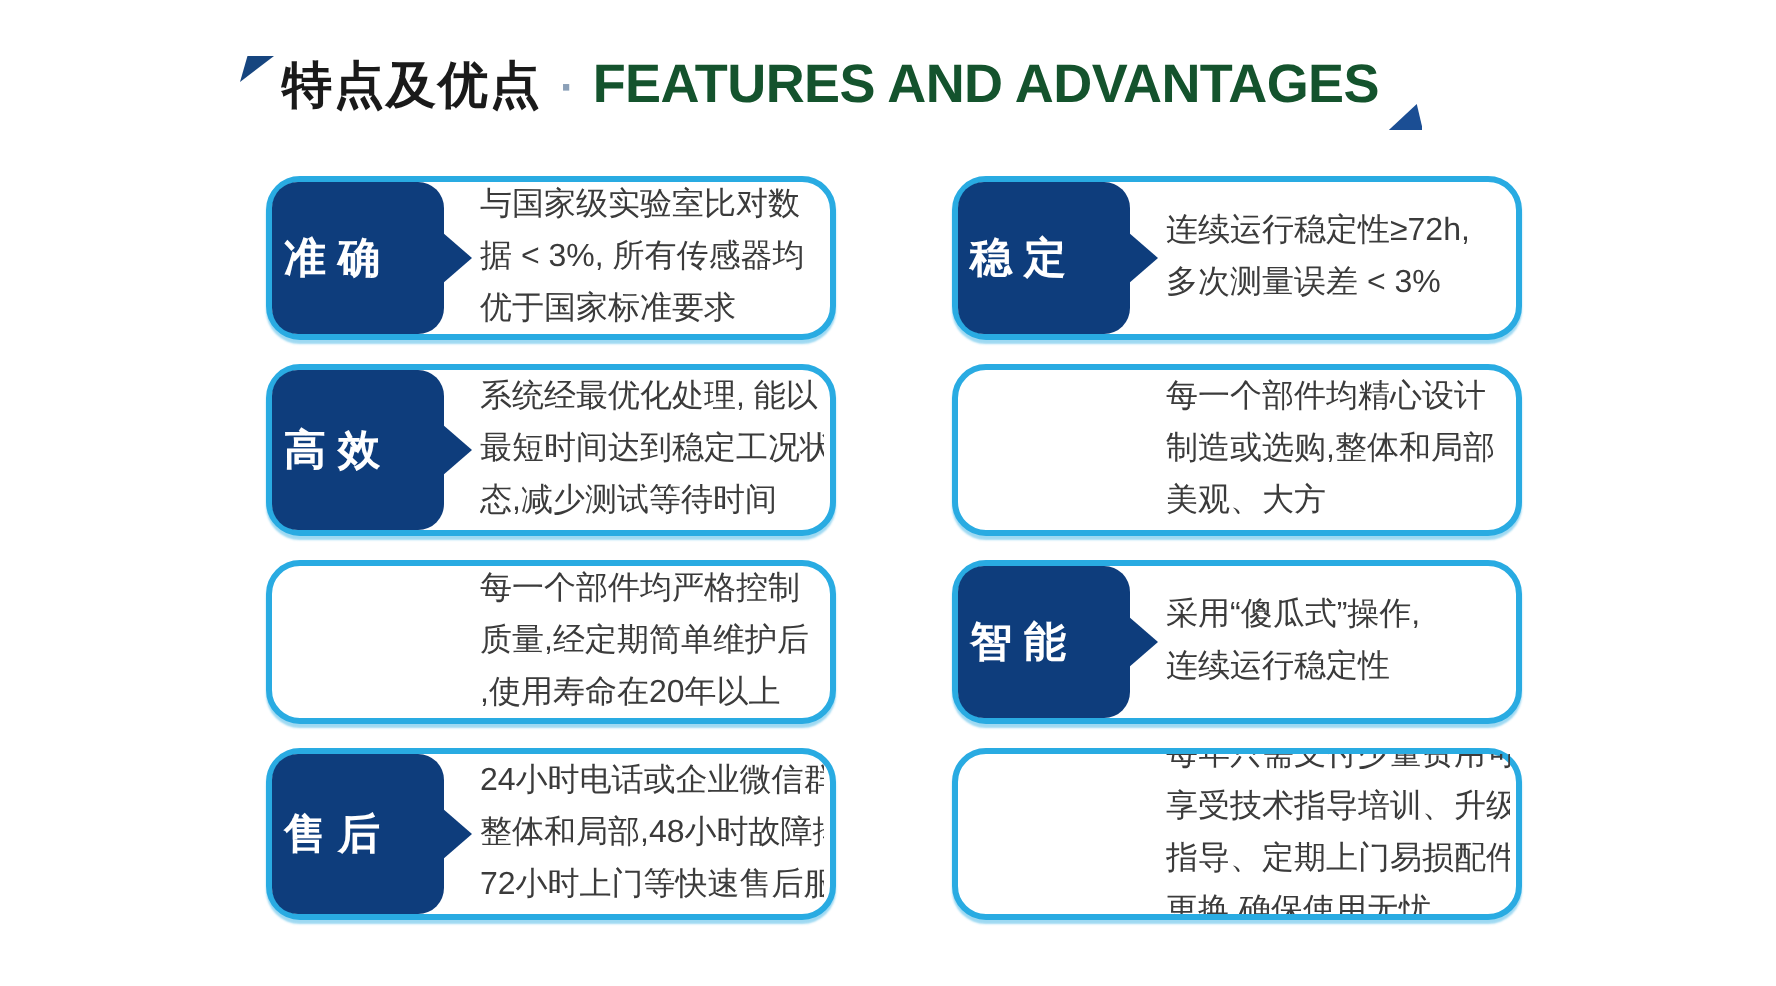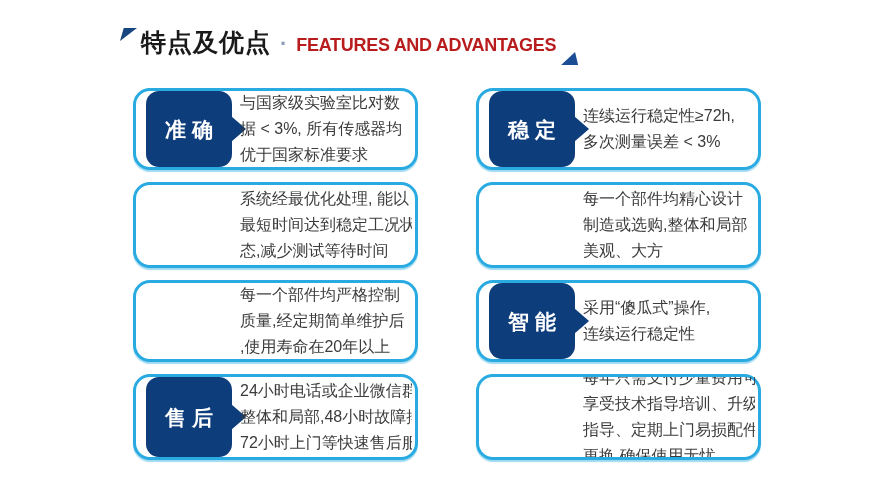--- a/index.html
+++ b/index.html
@@ -41,23 +41,23 @@
     color: #1a1a1a;
     letter-spacing: 1px;
   }
   .title-dot {
     font-size: 22px;
     font-weight: bold;
     color: #8ba0b8;
     margin: 0 9px;
   }
   .title-en {
-    font-size: 18px;
-    font-weight: bold;
-    color: #b91c1c;
+    font-size: 27px;
+    font-weight: bold;
+    color: #14532d;
     letter-spacing: -0.3px;
   }
   .tri-br {
     width: 17px; height: 13px;
     background: #1b4e94;
     clip-path: polygon(82% 0, 100% 100%, 0 100%);
     margin-left: 5px;
     margin-top: 26px;
     flex: 0 0 auto;
   }
@@ -76,27 +76,26 @@
   }
   .card {
     position: relative;
     border: 3px solid #29abe2;
     border-radius: 17px;
     background: #ffffff;
     box-shadow: 0 2px 1px rgba(41,171,226,0.45);
   }
   .badge {
     position: absolute;
-    left: 10px; top: 0; bottom: 0;
+    left: 0; top: 0; bottom: 0;
     width: 86px;
     background: #0e3d7c;
     border-radius: 13px;
     display: flex;
     align-items: center;
-    justify-content: center;
   }
   .badge-text {
     color: #ffffff;
     font-weight: bold;
     font-size: 21px;
     line-height: 27px;
     letter-spacing: 6px;
     padding-left: 6px;
     text-align: center;
     white-space: pre-line;
@@ -145,20 +144,24 @@
       <div class="badge">
         <span class="badge-text">准确</span>
         <span class="badge-arrow"></span>
       </div>
       <div class="desc">与国家级实验室比对数
 据 &lt; 3%, 所有传感器均
 优于国家标准要求</div>
     </div>
 
     <div class="card">
+      <div class="badge">
+        <span class="badge-text">高效</span>
+        <span class="badge-arrow"></span>
+      </div>
       <div class="desc">系统经最优化处理, 能以
 最短时间达到稳定工况状
 态,减少测试等待时间</div>
     </div>
 
     <div class="card">
       <div class="desc">每一个部件均严格控制
 质量,经定期简单维护后
 ,使用寿命在20年以上</div>
     </div>

